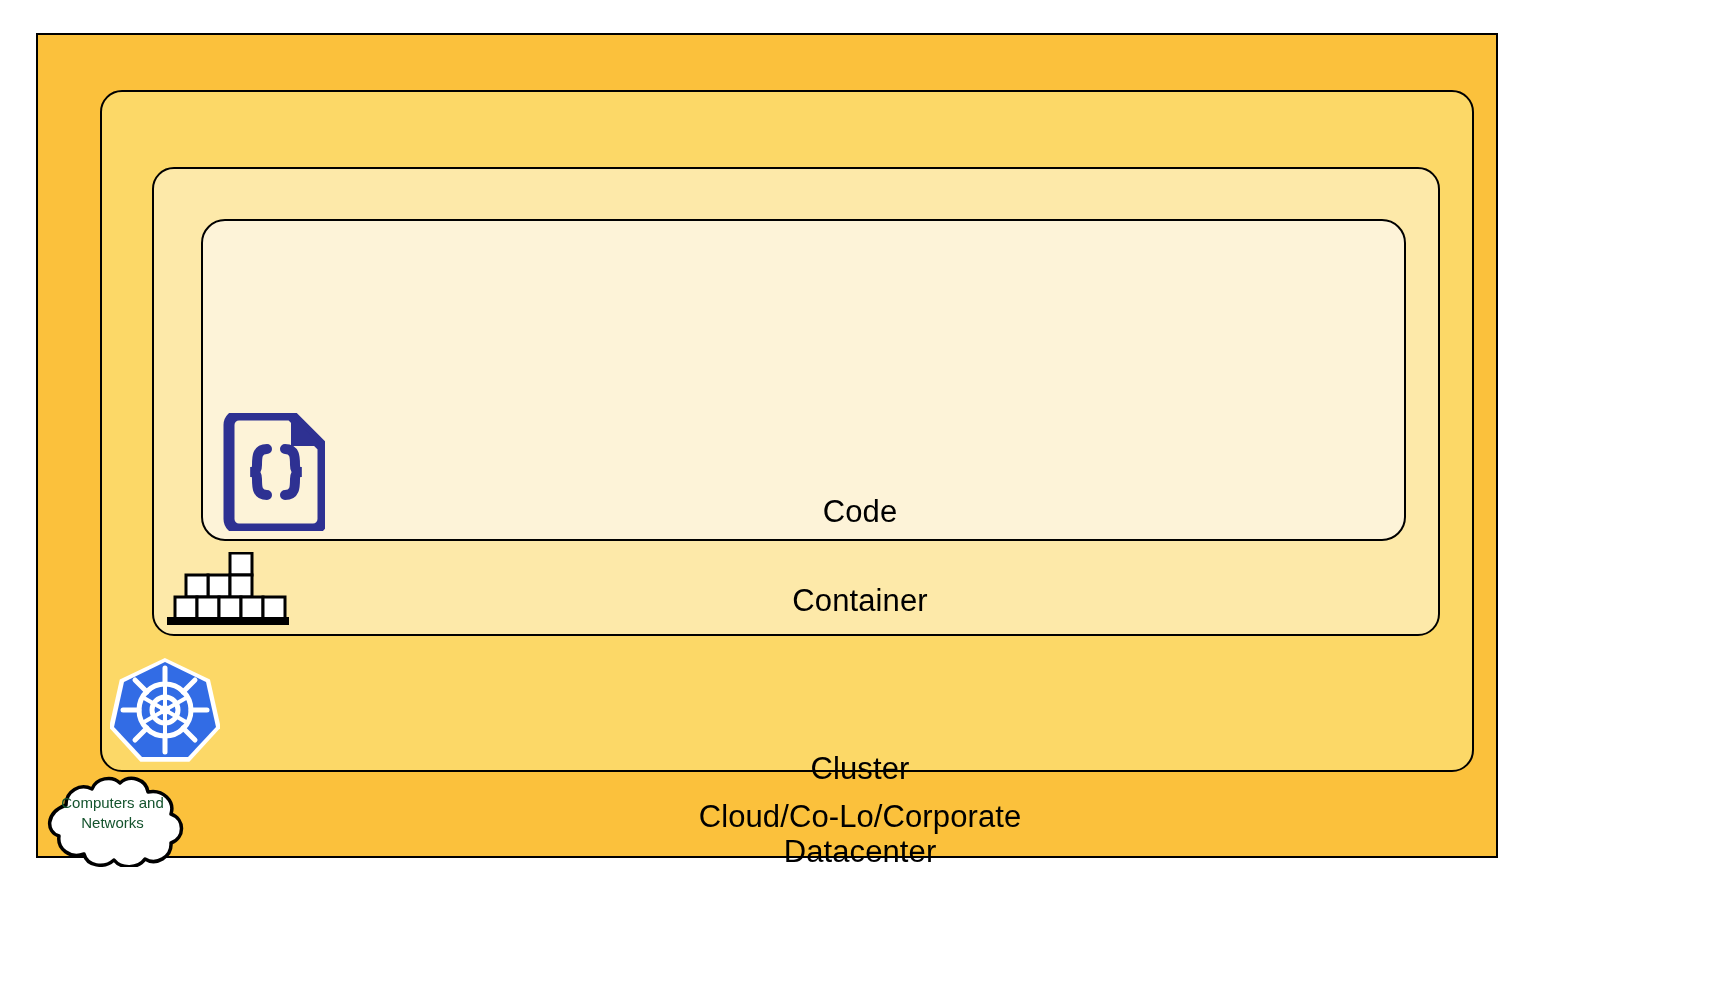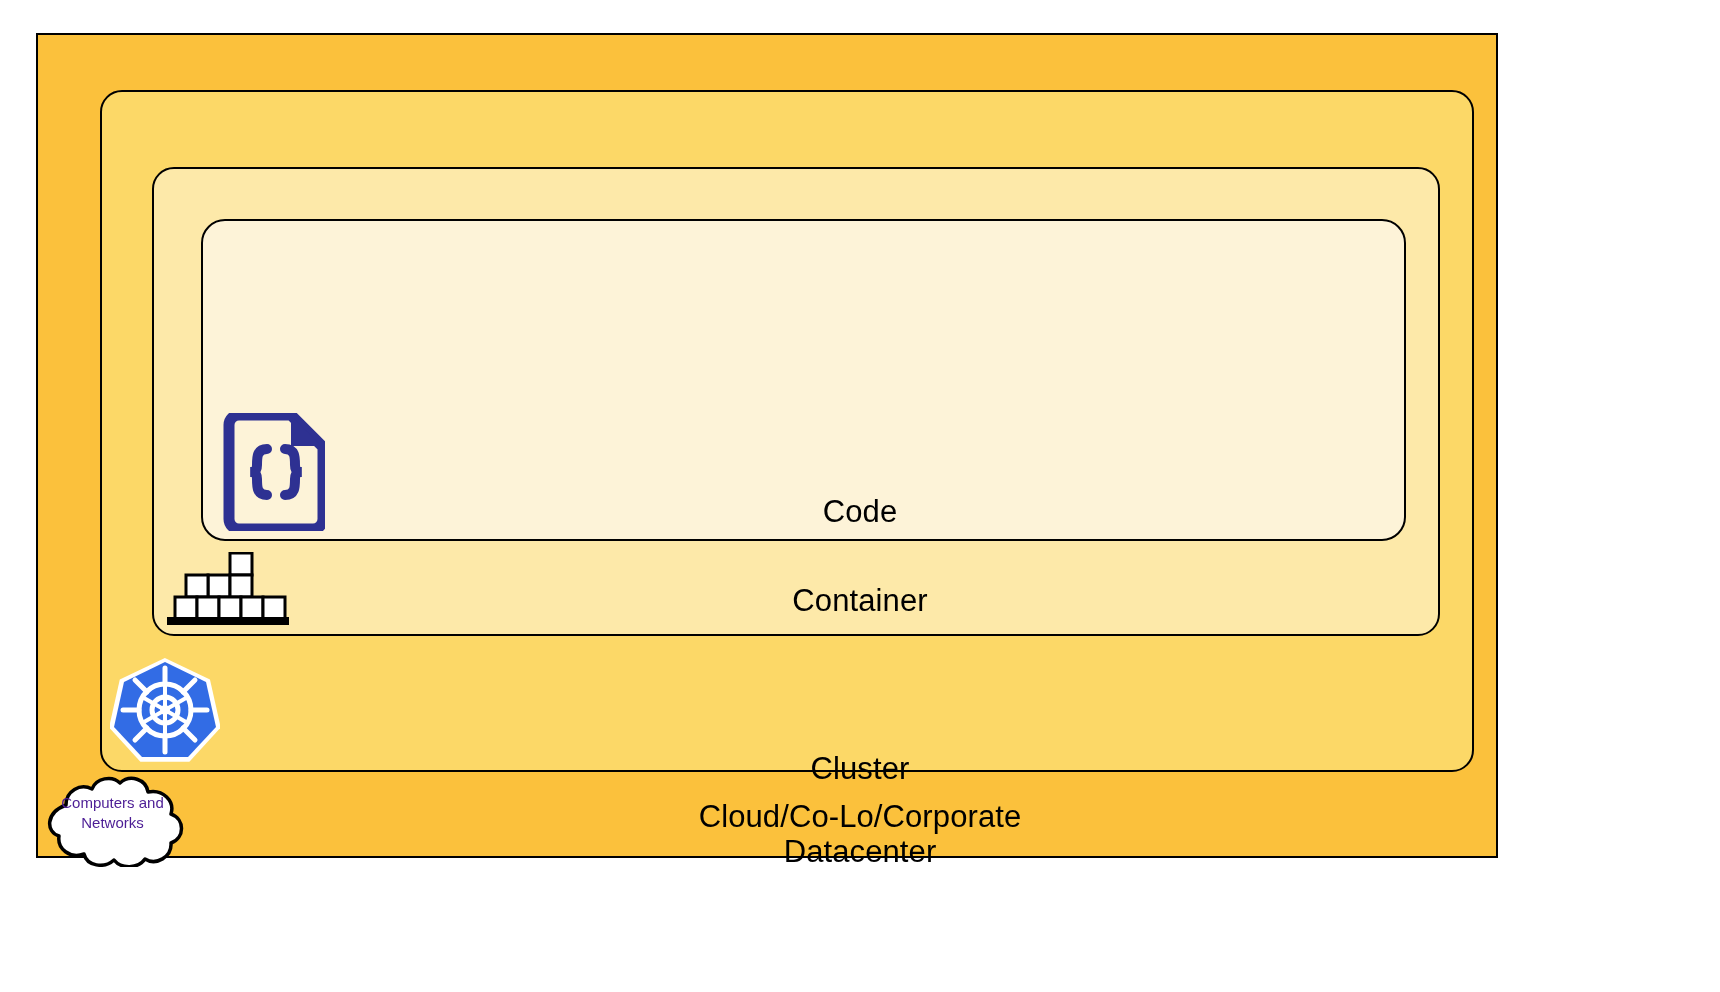--- a/index.html
+++ b/index.html
@@ -109,21 +109,21 @@
     height: 92px;
   }
   .cloud-text {
     position: absolute;
     left: 30px;
     top: 793px;
     width: 165px;
     text-align: center;
     font-size: 15px;
     line-height: 1.3;
-    color: #4c1d95;
+    color: #14532d;
     white-space: pre-line;
     pointer-events: none;
   }
 </style>
 </head>
 <body>
 
 <div id="canvas">
 
   <div class="layer layer-datacenter"></div>

